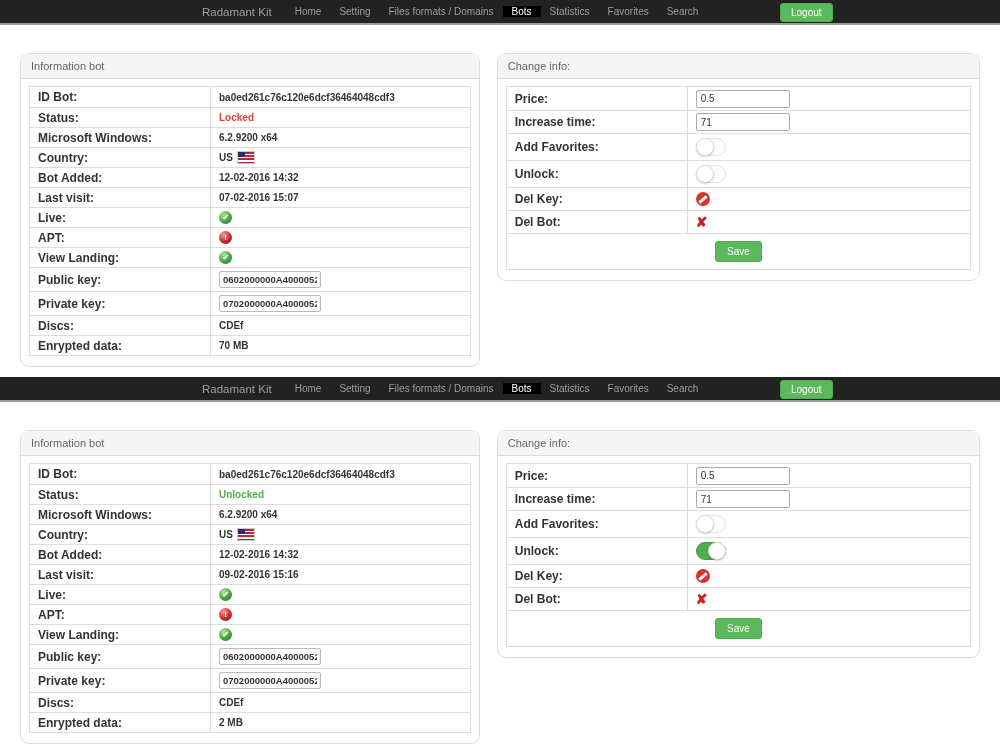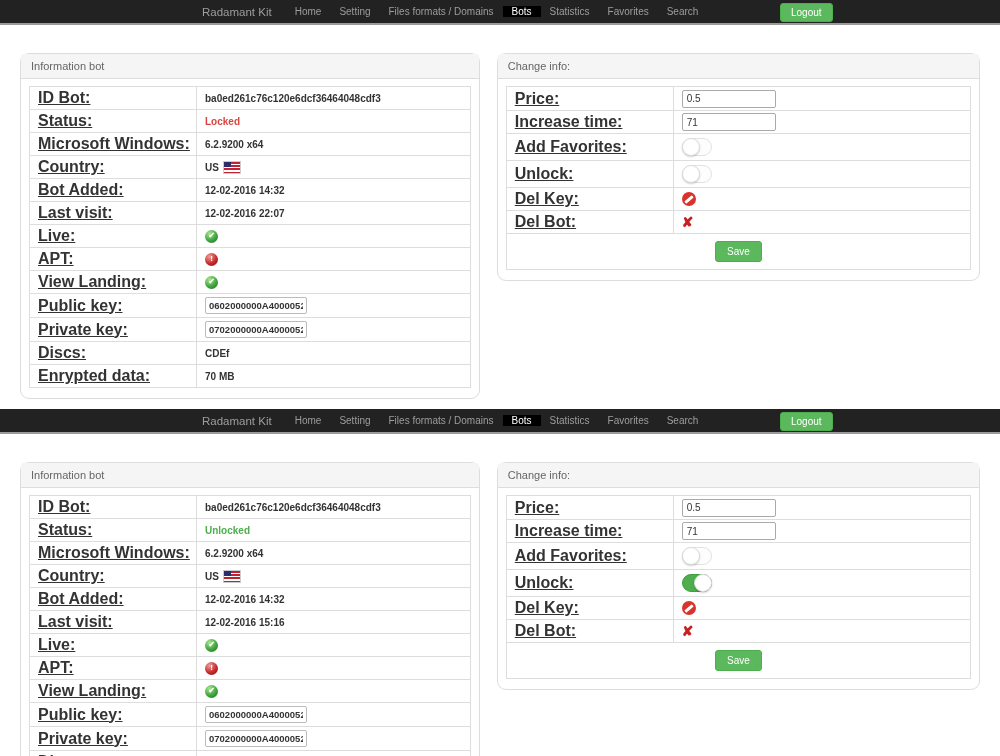--- a/index.html
+++ b/index.html
@@ -18,22 +18,22 @@
   .content { display: flex; gap: 17px; padding: 28px 20px 10px 20px; align-items: flex-start; }
   .panel { border: 1px solid #ddd; border-radius: 9px; background: #fff; }
   .info-panel { width: 470px; }
   .change-panel { width: 494px; }
   .panel-heading { background: #f5f5f5; border-bottom: 1px solid #ddd; padding: 6px 10px; font-size: 11px; color: #666; border-radius: 3px 3px 0 0; }
   .panel-body { padding: 7px 8px 10px 8px; }
 
   .table { border: 1px solid #ddd; width: 100%; }
   .row { display: flex; align-items: center; }
   .row + .row { border-top: 1px solid #ddd; }
-  .cell-label { width: 166px; flex: 0 0 166px; padding: 2px 4px 2px 8px; font-size: 16px; font-weight: 700; color: #333; text-decoration: underline; }
-  .cell-value { flex: 1; align-self: stretch; display: flex; align-items: center; padding: 2px 4px 2px 8px; border-left: 1px solid #ddd; font-size: 10px; font-weight: 700; color: #333; }
+  .cell-label { width: 166px; flex: 0 0 166px; padding: 2px 4px 2px 8px; font-size: 12px; font-weight: 700; color: #333; }
+  .cell-value { flex: 1; align-self: stretch; display: flex; align-items: center; padding: 2px 4px 2px 8px; border-left: 1px solid #ddd; font-size: 10px; font-weight: 700; color: #333; margin-left: 14px; }
   .info-table .row { min-height: 20px; }
   .info-table .row.input-row { min-height: 24px; }
   .change-table .row { min-height: 23px; }
   .change-table .row.toggle-row { min-height: 27px; }
   .change-table .save-row { min-height: 36px; justify-content: center; }
 
   .status-text.locked { color: #d9453c; }
   .status-text.unlocked { color: #4cae4c; }
 
   
@@ -106,21 +106,21 @@
                 <span>US</span>
                 <span class="flag"></span>
               </div>
           </div>
           <div class="row">
             <div class="cell-label">Bot Added:</div>
             <div class="cell-value">12-02-2016 14:32</div>
           </div>
           <div class="row">
             <div class="cell-label">Last visit:</div>
-            <div class="cell-value">12-02-2016 22:07</div>
+            <div class="cell-value">07-02-2016 15:07</div>
           </div>
           <div class="row">
             <div class="cell-label">Live:</div>
             <div class="cell-value">
                 <span class="ball green"></span>
               </div>
           </div>
           <div class="row">
             <div class="cell-label">APT:</div>
             <div class="cell-value">
@@ -251,21 +251,21 @@
                 <span>US</span>
                 <span class="flag"></span>
               </div>
           </div>
           <div class="row">
             <div class="cell-label">Bot Added:</div>
             <div class="cell-value">12-02-2016 14:32</div>
           </div>
           <div class="row">
             <div class="cell-label">Last visit:</div>
-            <div class="cell-value">12-02-2016 15:16</div>
+            <div class="cell-value">09-02-2016 15:16</div>
           </div>
           <div class="row">
             <div class="cell-label">Live:</div>
             <div class="cell-value">
                 <span class="ball green"></span>
               </div>
           </div>
           <div class="row">
             <div class="cell-label">APT:</div>
             <div class="cell-value">

